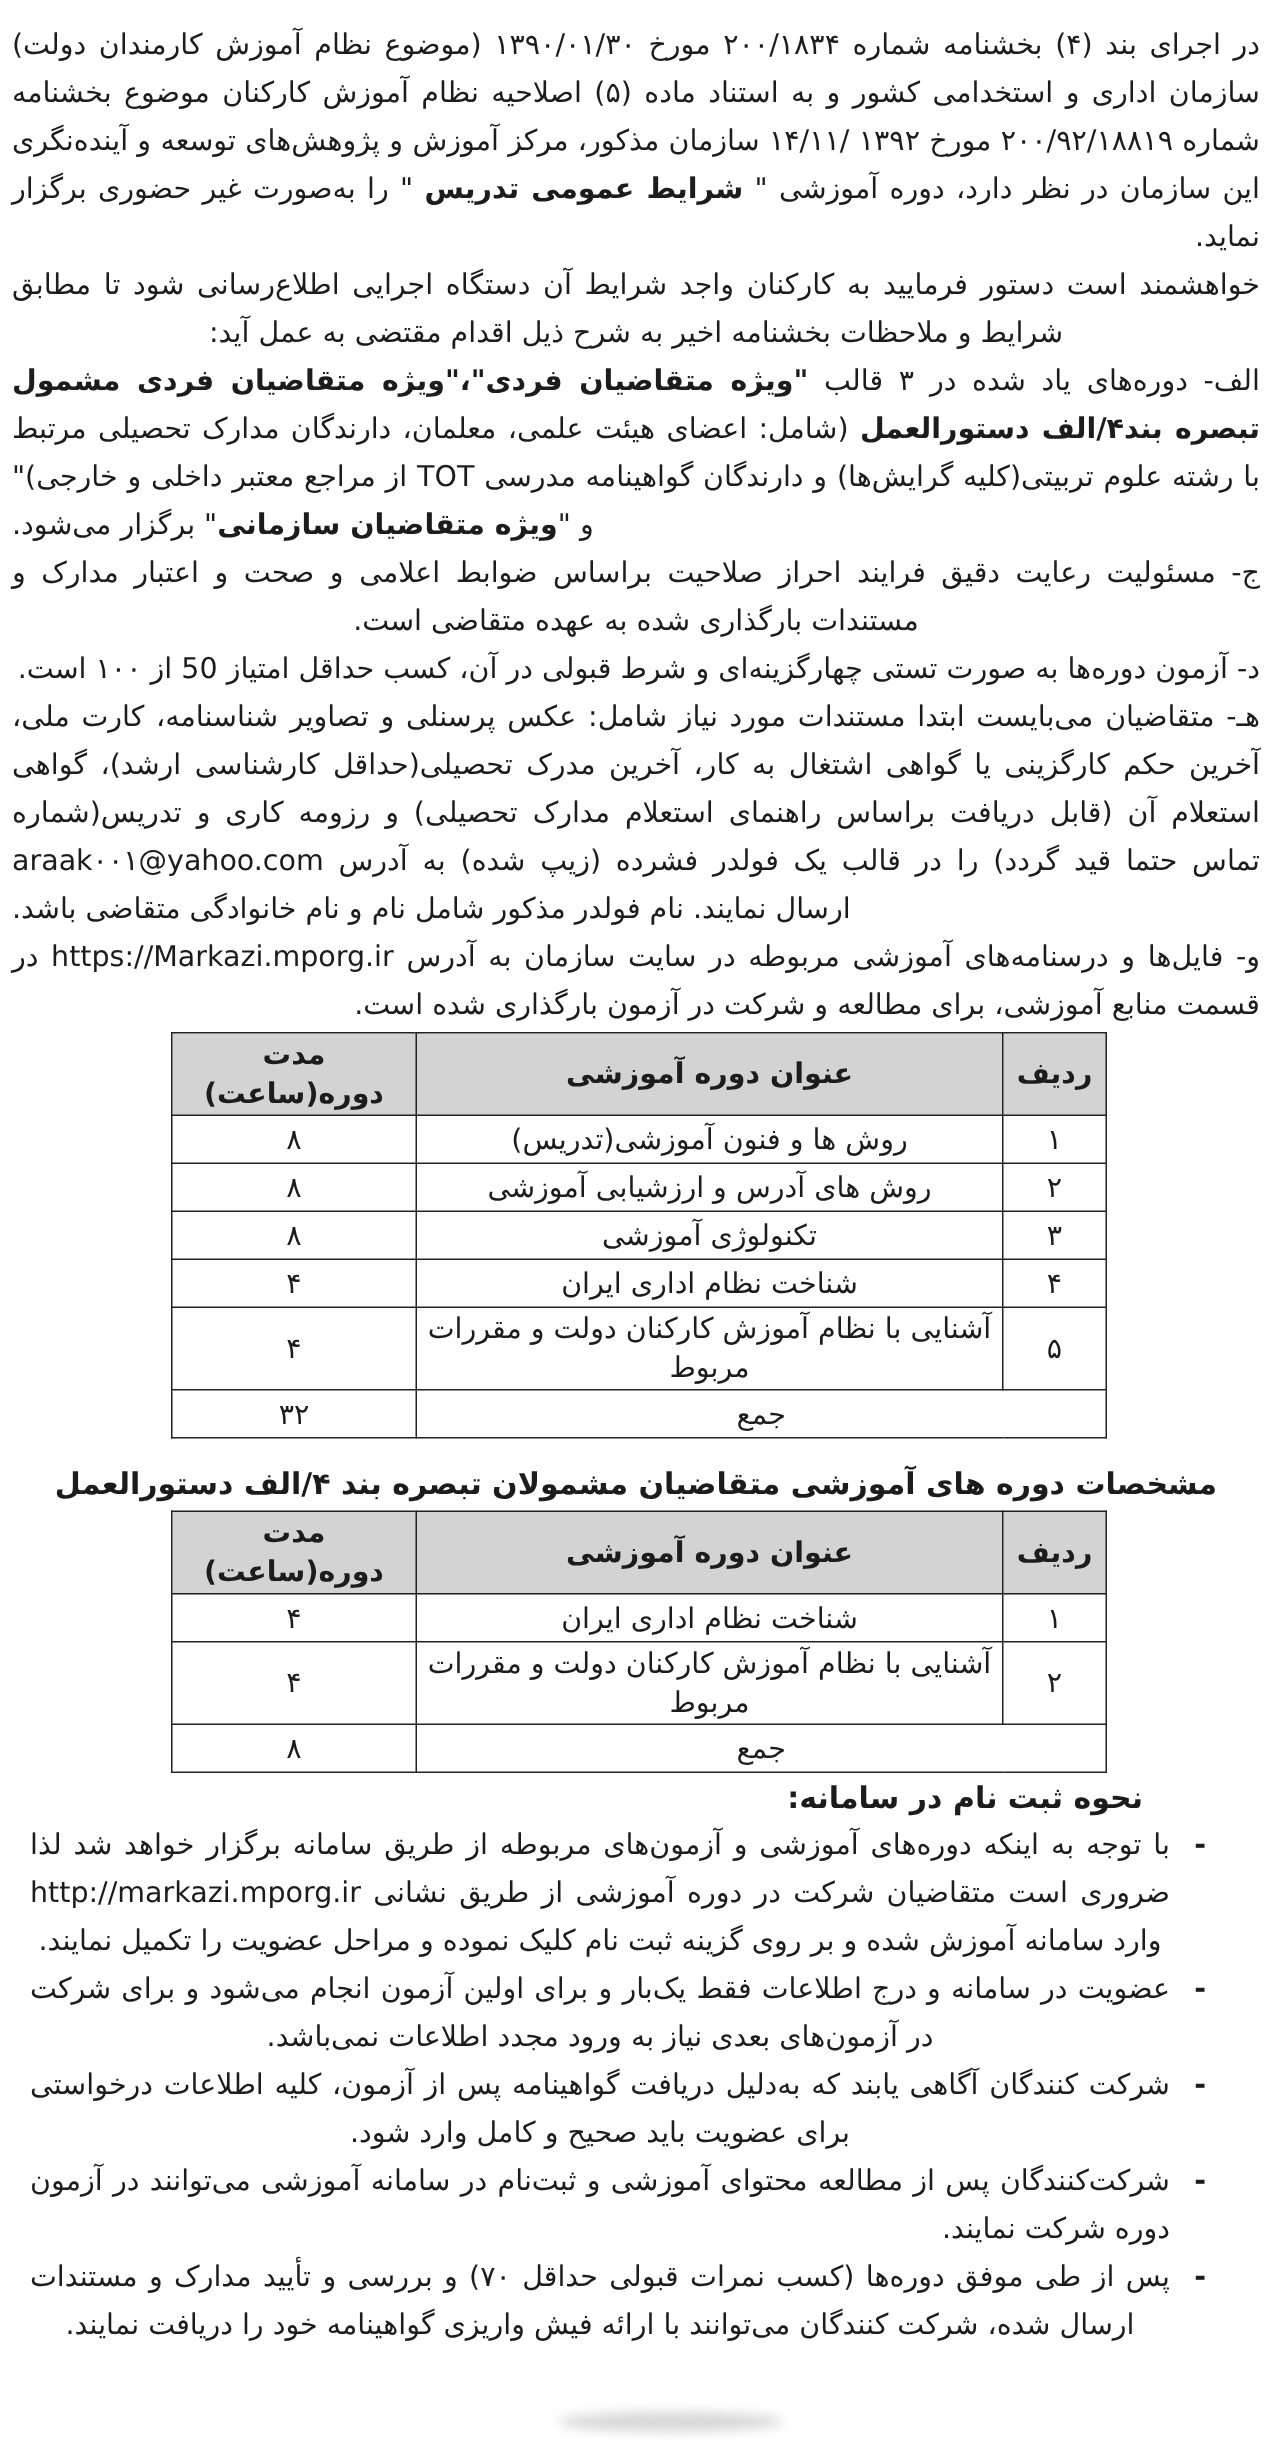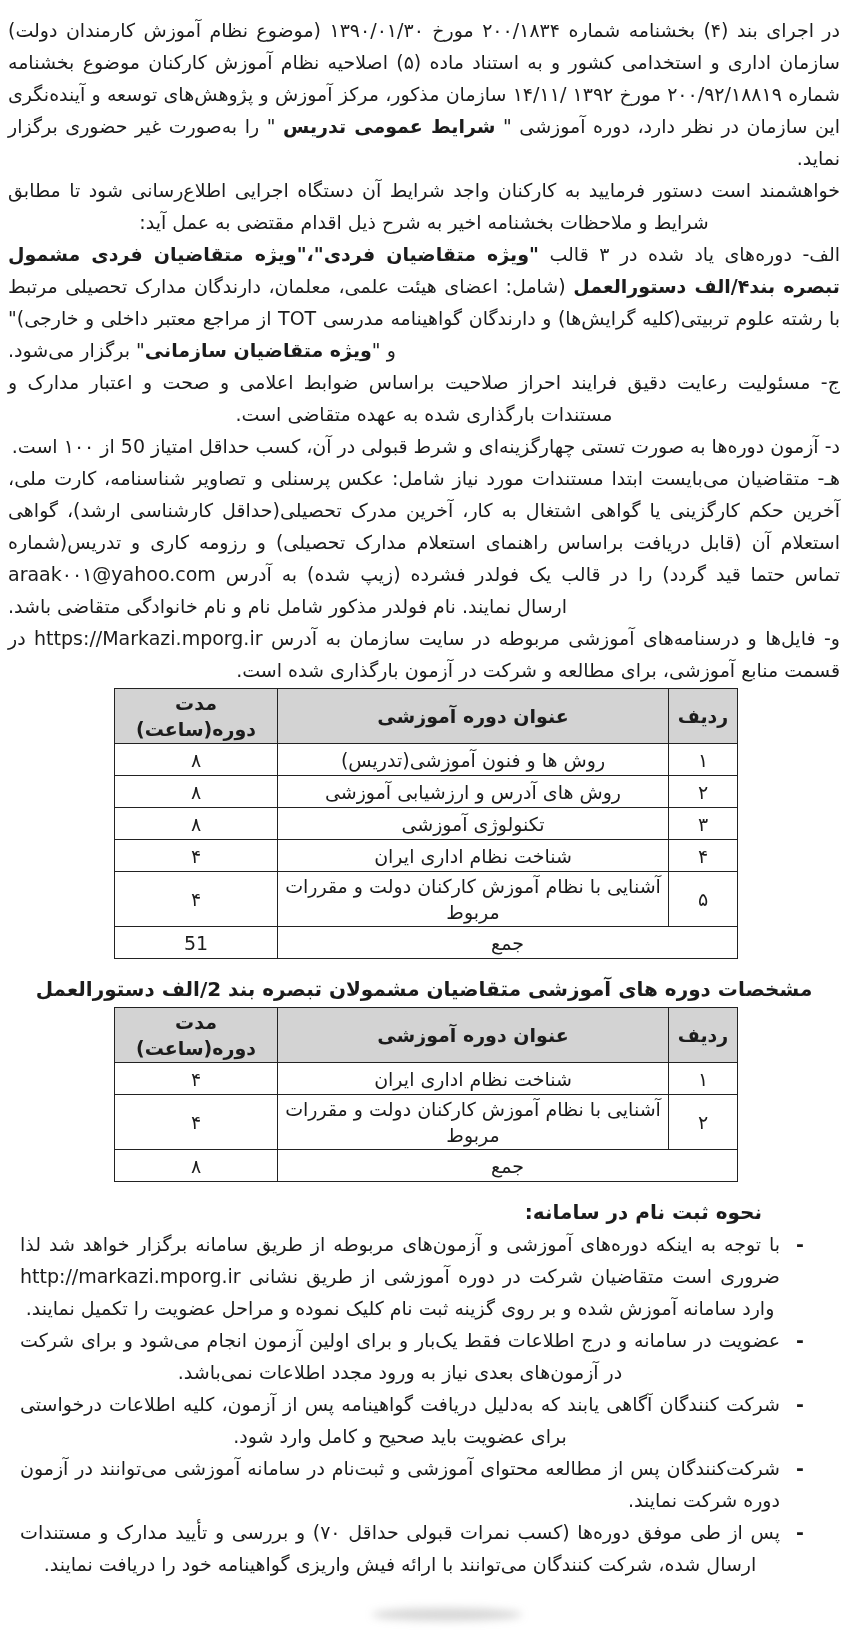--- a/index.html
+++ b/index.html
@@ -34,21 +34,21 @@
   }
   table.ctable th{background:#d3d3d3;font-weight:bold;height:30px;}
   table.ctable td{height:29px;}
   .c-row{width:56px;}
   .c-title{width:378px;}
   .c-dur{width:150px;}
   td.c-title{text-align:right;}
   td.total-cell{text-align:center;}
   .reg-h{
     font-weight:bold;font-size:20px;line-height:32px;
-    margin-top:14px;padding-left:0;padding-right:78px;
+    padding-left:0;padding-right:78px;
   }
   .bullets{margin-top:0;}
   .bullet{
     position:relative;font-size:19px;line-height:32px;
     padding:0 60px 0 12px;text-align:justify;text-align-last:center;
   }
   .bullet.last-right{text-align-last:right;}
   .bullet .dash{
     position:absolute;right:36px;top:0;font-weight:bold;
   }
@@ -102,26 +102,26 @@
           <td class="c-title">شناخت نظام اداری ایران</td>
           <td class="c-dur">۴</td>
         </tr>
         <tr>
           <td class="c-row">۵</td>
           <td class="c-title">آشنایی با نظام آموزش کارکنان دولت و مقررات مربوط</td>
           <td class="c-dur">۴</td>
         </tr>
         <tr>
           <td colspan="2" class="total-cell">جمع</td>
-          <td class="c-dur">51</td>
+          <td class="c-dur">۳۲</td>
         </tr>
       </tbody>
   </table>
 
-  <div class="tbl-title mt2">مشخصات دوره های آموزشی متقاضیان مشمولان تبصره بند 2/الف دستورالعمل</div>
+  <div class="tbl-title mt2">مشخصات دوره های آموزشی متقاضیان مشمولان تبصره بند ۴/الف دستورالعمل</div>
   <table class="ctable">
     <thead>
       <tr>
         <th class="c-row">ردیف</th>
         <th class="c-title">عنوان دوره آموزشی</th>
         <th class="c-dur">مدت دوره(ساعت)</th>
       </tr>
     </thead>
     <tbody>
         <tr>

